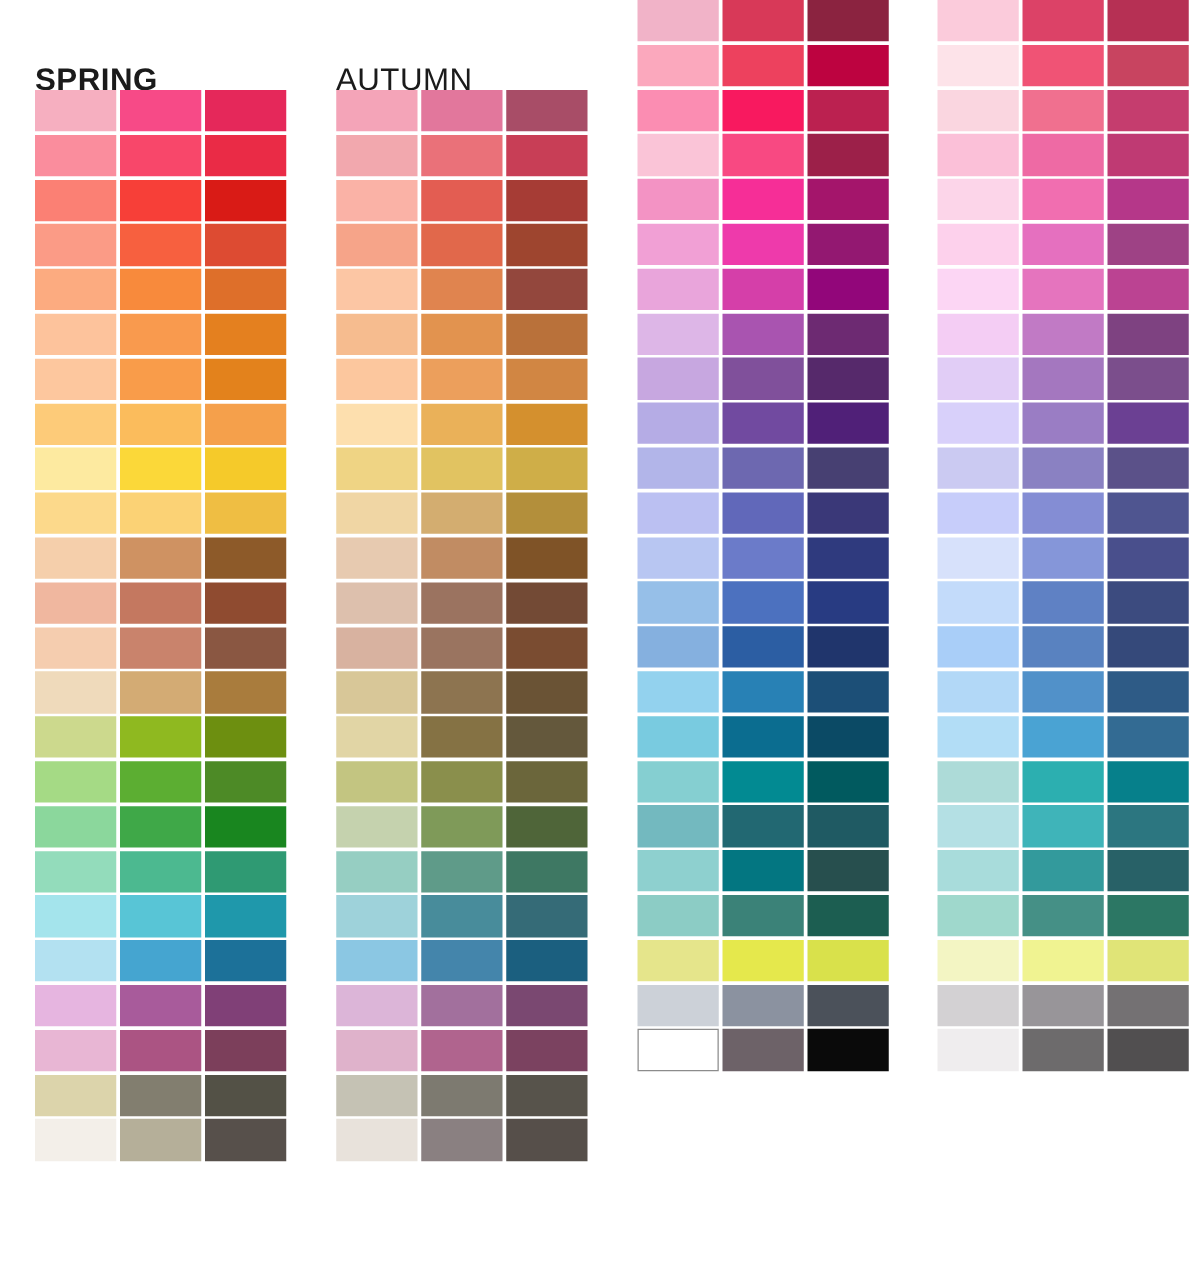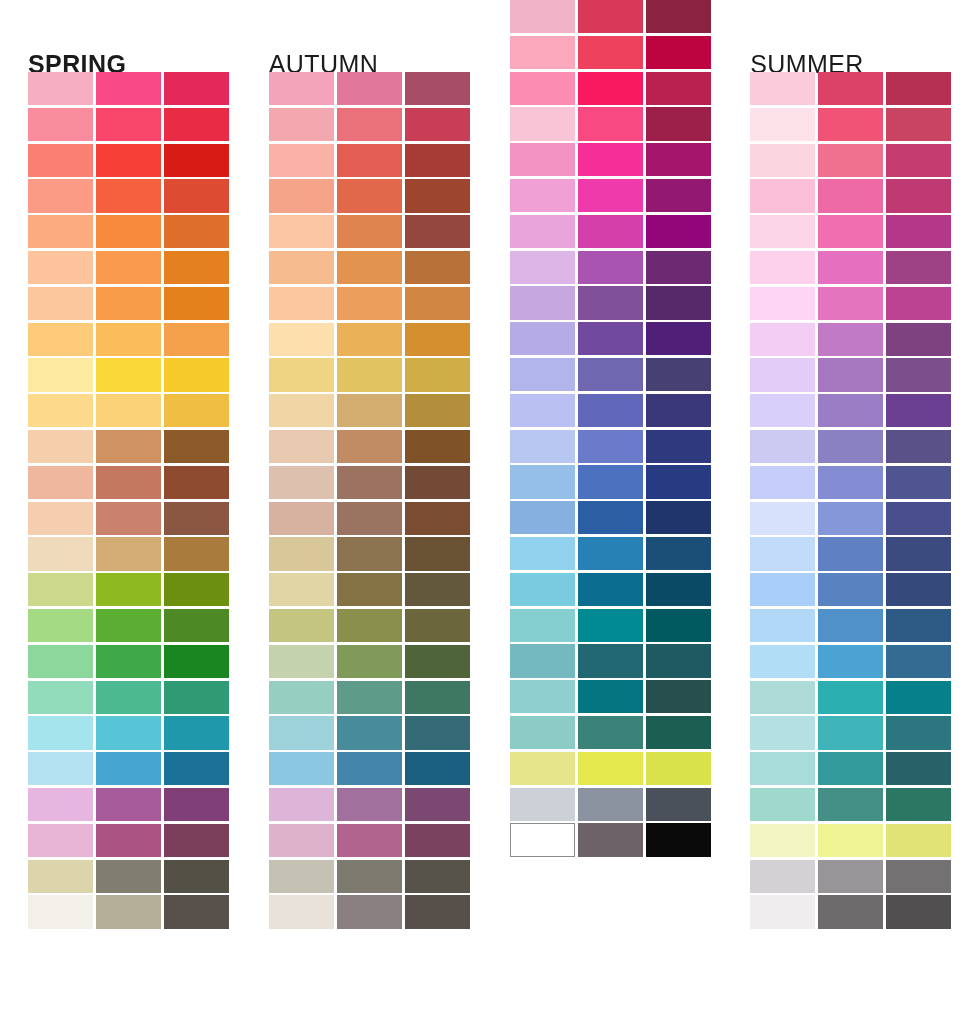--- a/index.html
+++ b/index.html
@@ -447,21 +447,20 @@
             <div class="swatch" title="#4b515a" style="background-color: rgb(75, 81, 90);"></div>
           </div>
           <div class="swatch-row">
             <div class="swatch outlined" title="#ffffff" style="background-color: rgb(255, 255, 255);"></div>
             <div class="swatch" title="#6d6268" style="background-color: rgb(109, 98, 104);"></div>
             <div class="swatch" title="#0a0a0a" style="background-color: rgb(10, 10, 10);"></div>
           </div>
         </div>
       </div>
       <div class="palette-col">
-        <div class="palette-title">SUMMER</div>
         <div class="swatch-grid">
           <div class="swatch-row">
             <div class="swatch" title="#fbcbdb" style="background-color: rgb(251, 203, 219);"></div>
             <div class="swatch" title="#dc4267" style="background-color: rgb(220, 66, 103);"></div>
             <div class="swatch" title="#b63054" style="background-color: rgb(182, 48, 84);"></div>
           </div>
           <div class="swatch-row">
             <div class="swatch" title="#fde3e9" style="background-color: rgb(253, 227, 233);"></div>
             <div class="swatch" title="#f05375" style="background-color: rgb(240, 83, 117);"></div>
             <div class="swatch" title="#c84460" style="background-color: rgb(200, 68, 96);"></div>

